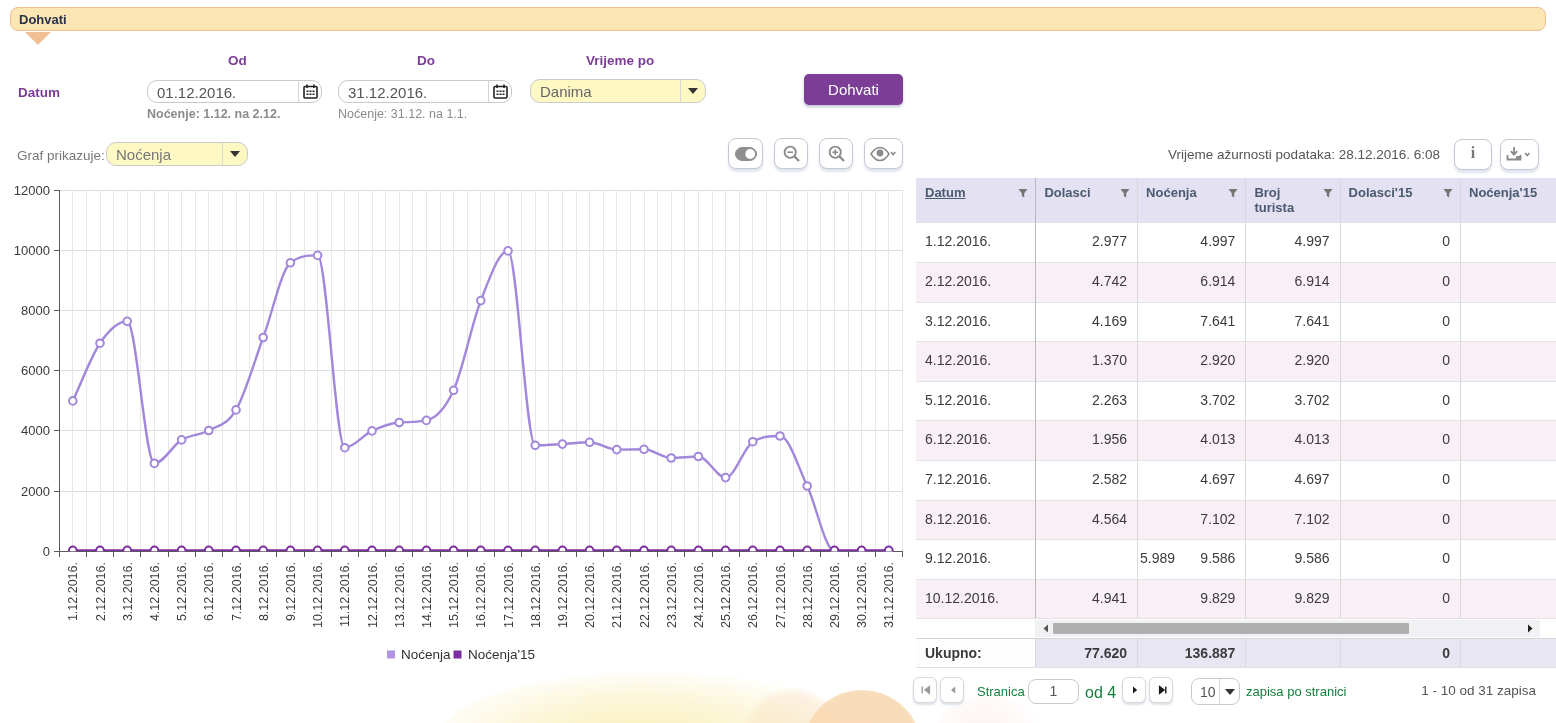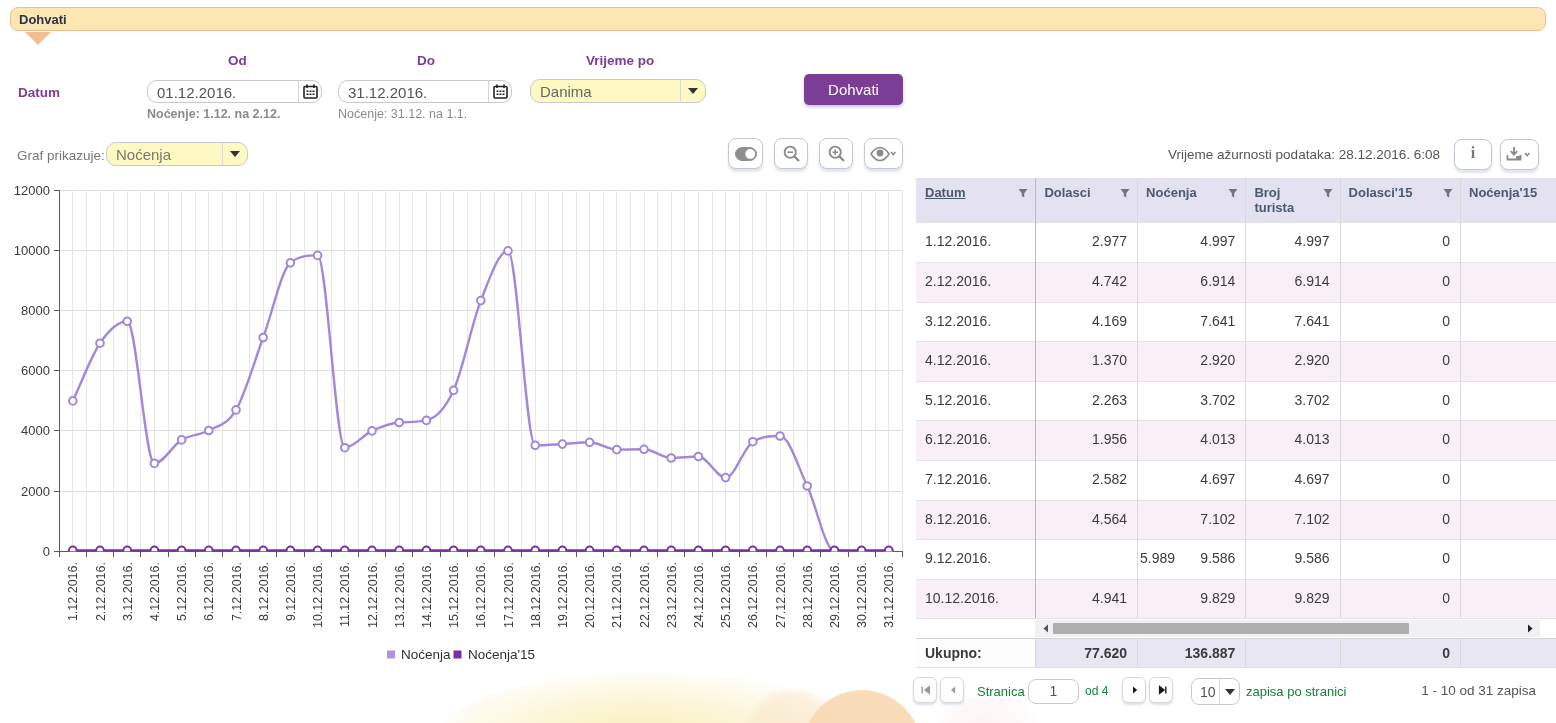--- a/index.html
+++ b/index.html
@@ -397,21 +397,21 @@
 
   <div id="pager" style="position:absolute; left:913px; top:677px; width:643px; height:28px; font-size:14px; color:#666;">
 <div class="pgbtn" style="left:0px; top:0px;"><svg width="24" height="24" viewBox="0 0 24 24">
           <path d="M8.2,8.5 V15.5 M15.4,8.6 L11,12 L15.4,15.4 Z" stroke="#9a9a9a" stroke-width="1.4" fill="#9a9a9a"></path>
         </svg></div>
 <div class="pgbtn" style="left:27px; top:0px;"><svg width="24" height="24" viewBox="0 0 24 24">
           <path d="M14.2,8.6 L10,12 L14.2,15.4 Z" fill="#9a9a9a"></path>
         </svg></div>
 <span class="ptext" style="left:64px; top:7px; font-size:13px;">Stranica</span>
 <div class="abs" style="left:115px; top:2px; width:51px; height:25px; background:#fff; border:1px solid #C9C9C9; border-radius:8px; text-align:center; line-height:23px; color:#555;">1</div>
-<span class="ptext" style="left:172px; top:7px; font-size:12px;">od 4</span>
+<span class="ptext" style="left:172px; top:7px; font-size:16px;">od 4</span>
 <div class="pgbtn" style="left:209px; top:0px;"><svg width="24" height="24" viewBox="0 0 24 24">
           <path d="M10,8.6 L14.2,12 L10,15.4 Z" fill="#1a1a1a"></path>
         </svg></div>
 <div class="pgbtn" style="left:236px; top:0px;"><svg width="24" height="24" viewBox="0 0 24 24">
           <path d="M15.8,8.5 V15.5 M9.6,8.6 L14,12 L9.6,15.4 Z" stroke="#1a1a1a" stroke-width="1.4" fill="#1a1a1a"></path>
         </svg></div>
 <div class="abs" style="left:278px; top:1px; width:49px; height:27px; background:#fff; border:1px solid #C9C9C9; border-radius:8px;">
         <span style="position:absolute; left:8px; top:5px; color:#555;">10</span>
         <span style="position:absolute; right:0; top:0; width:20px; height:25px; border-left:1px solid #D9D9D9;">
           <span class="caret" style="left:5px; top:10px;"></span>

